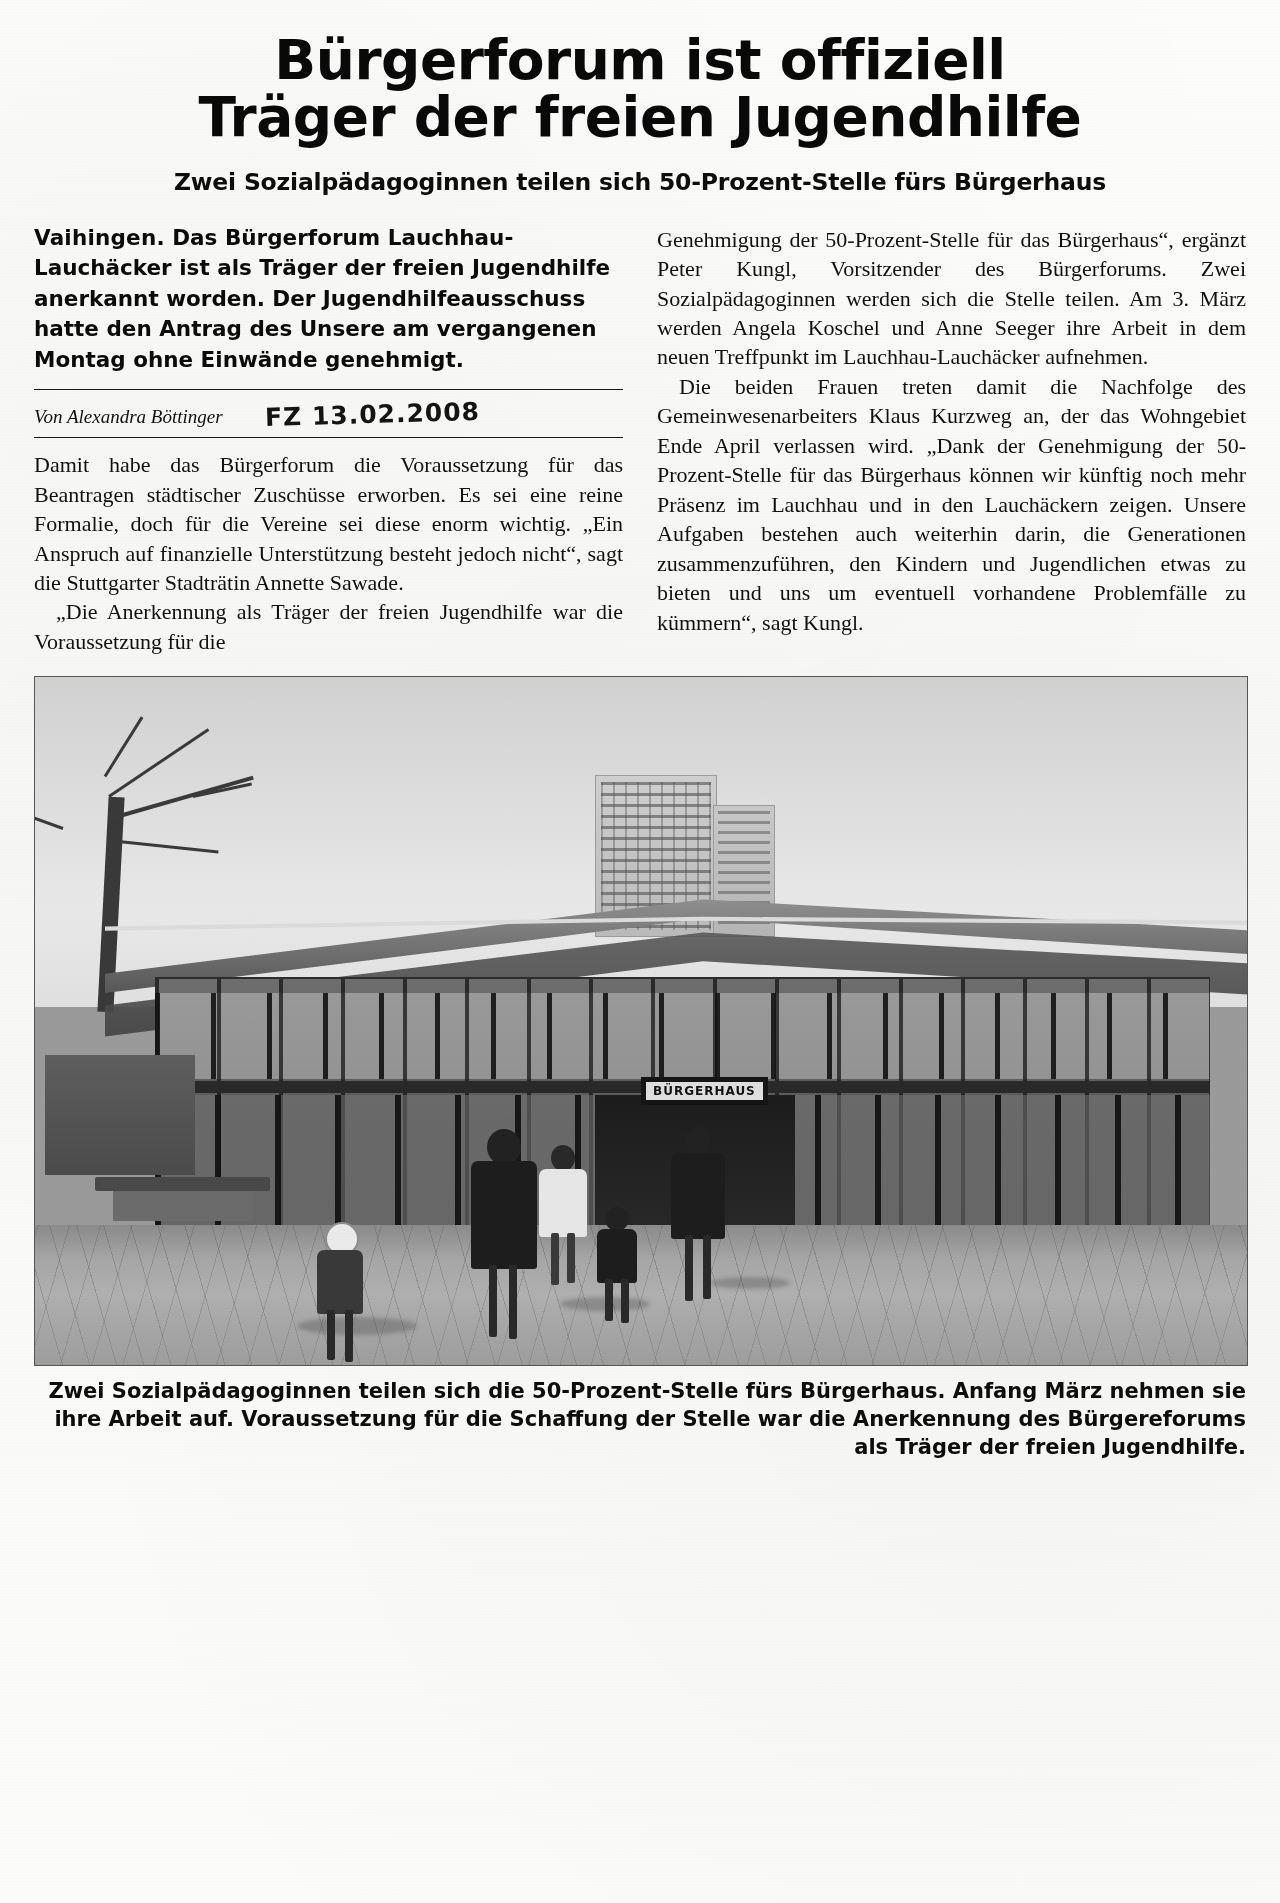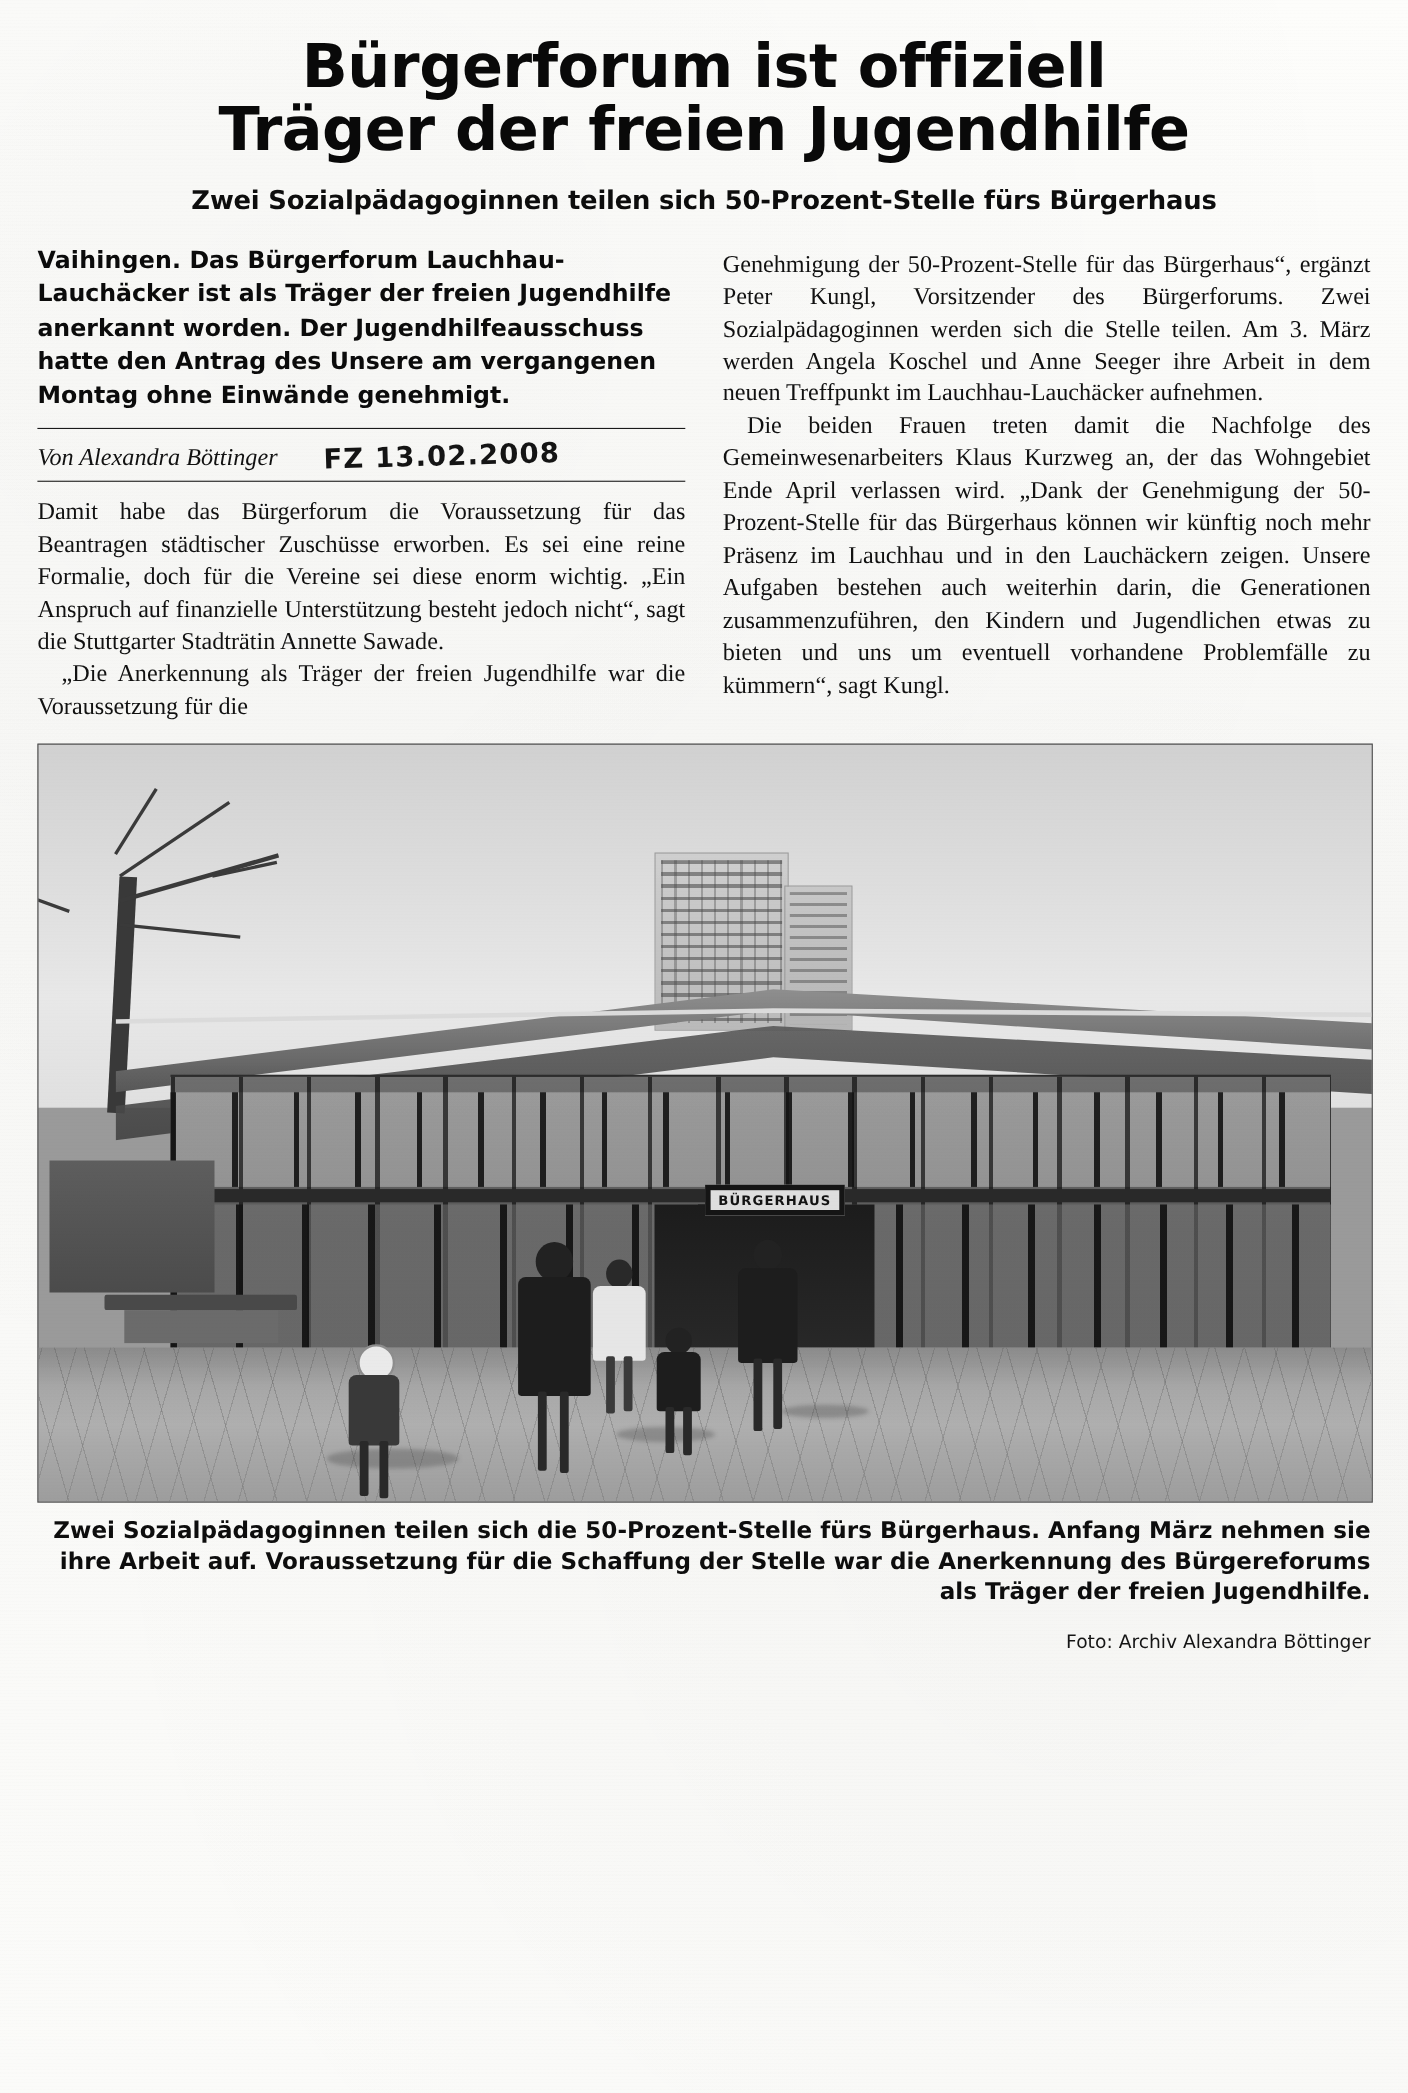--- a/index.html
+++ b/index.html
@@ -89,21 +89,21 @@
 
   .byline-row {
     display: flex;
     align-items: baseline;
     justify-content: flex-start;
     gap: 34px;
   }
   .byline {
     font-family: "Liberation Serif", serif;
     font-style: italic;
-    font-size: 22px;
+    font-size: 19px;
     color: #111;
   }
   .stamp {
     font-family: "DejaVu Sans", sans-serif;
     font-weight: 700;
     font-size: 25px;
     letter-spacing: 1px;
     color: #141414;
     transform: rotate(-1.6deg);
     margin-left: 8px;
@@ -422,15 +422,14 @@
       <div class="fig" style="left:632px; top:450px; width:64px; height:180px;">
         <div class="head" style="left:18px; top:0; width:26px; height:28px;"></div>
         <div class="body-sh" style="left:4px; top:26px; width:54px; height:86px;"></div>
         <div class="leg" style="left:18px; top:108px; height:66px;"></div>
         <div class="leg" style="left:36px; top:108px; height:64px;"></div>
       </div>
     </div>
   </div>
 
   <p class="caption">Zwei Sozialpädagoginnen teilen sich die 50-Prozent-Stelle fürs Bürgerhaus. Anfang März nehmen sie ihre Arbeit auf. Voraussetzung für die Schaffung der Stelle war die Anerkennung des Bürgereforums als Träger der freien Jugendhilfe.</p>
-  <p class="credit">Foto: Archiv Alexandra Böttinger</p>
 
 </div>
 
 </body></html>

